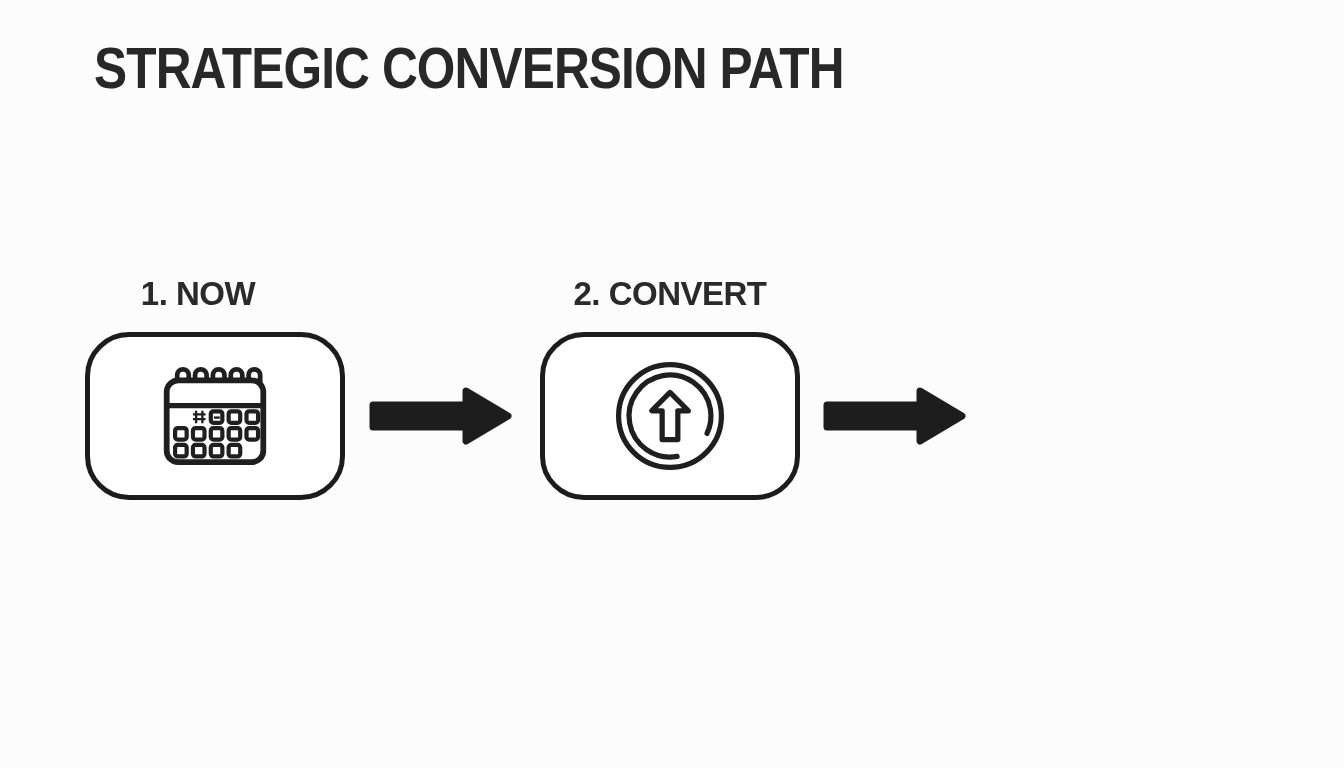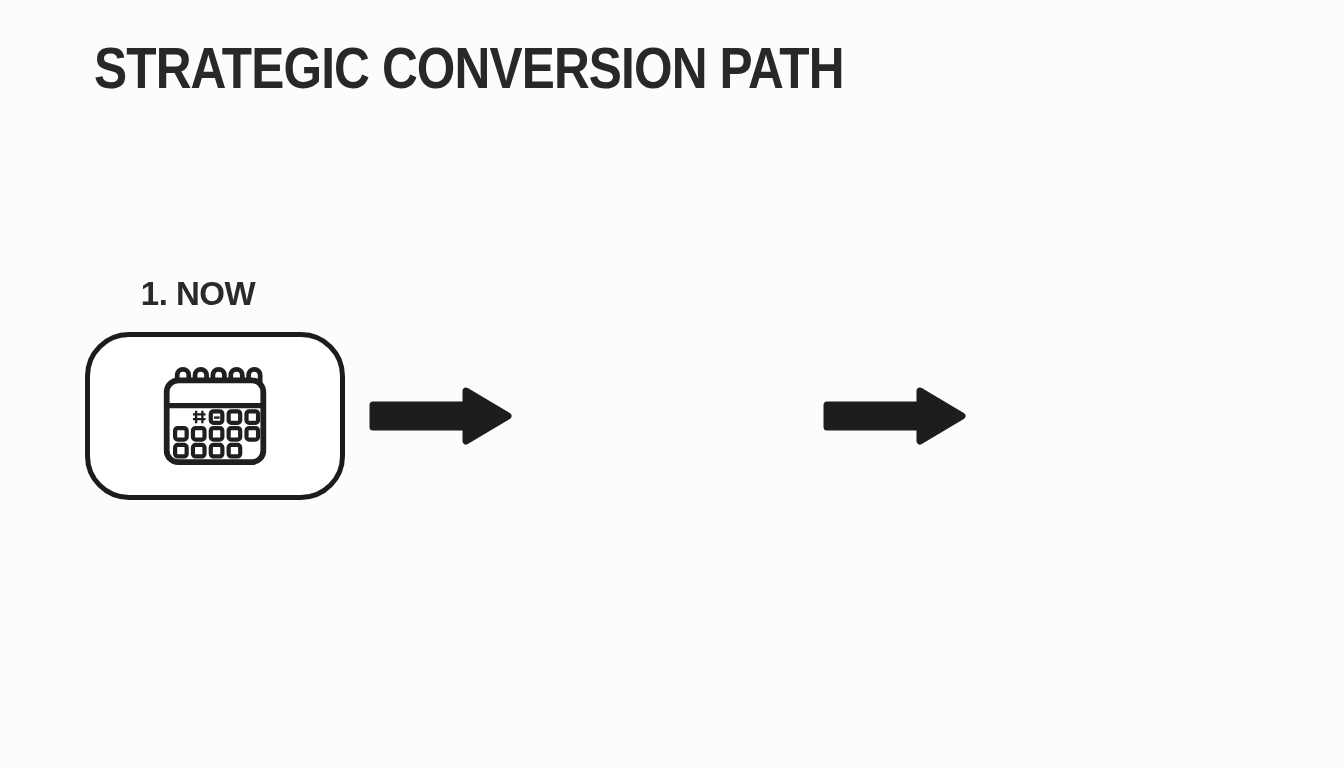--- a/index.html
+++ b/index.html
@@ -107,19 +107,29 @@
           <rect x="73" y="87.5" width="11" height="11" rx="2.5"></rect>
         </g>
       </svg>
     </div>
   </div>
 
   <svg class="arrow" style="left:368px" width="146" height="58" viewBox="0 0 146 58">
     <polygon points="5,18 98,18 98,4 140,29 98,54 98,40 5,40" fill="#1d1d1d" stroke="#1d1d1d" stroke-width="7" stroke-linejoin="round"></polygon>
   </svg>
 
+  <div class="step" style="left:540px">
+    <div class="step-label">2. CONVERT</div>
+    <div class="step-box">
+      <svg width="122" height="122" viewBox="0 0 140 140">
+        <circle cx="70" cy="70" r="59" class="icon-stroke" stroke-width="6"></circle>
+        <circle cx="70" cy="70" r="47" class="icon-stroke" stroke-width="6" stroke-linecap="round" stroke-dasharray="250 45" transform="rotate(80 70 70)"></circle>
+        <path d="M70,43 L49,64 L61,64 L61,97 L79,97 L79,64 L91,64 Z" class="icon-stroke" stroke-width="6" stroke-linejoin="round"></path>
+      </svg>
+    </div>
+  </div>
 
   <svg class="arrow" style="left:822px" width="146" height="58" viewBox="0 0 146 58">
     <polygon points="5,18 98,18 98,4 140,29 98,54 98,40 5,40" fill="#1d1d1d" stroke="#1d1d1d" stroke-width="7" stroke-linejoin="round"></polygon>
   </svg>
 
 
 </div>
 
 </body></html>

